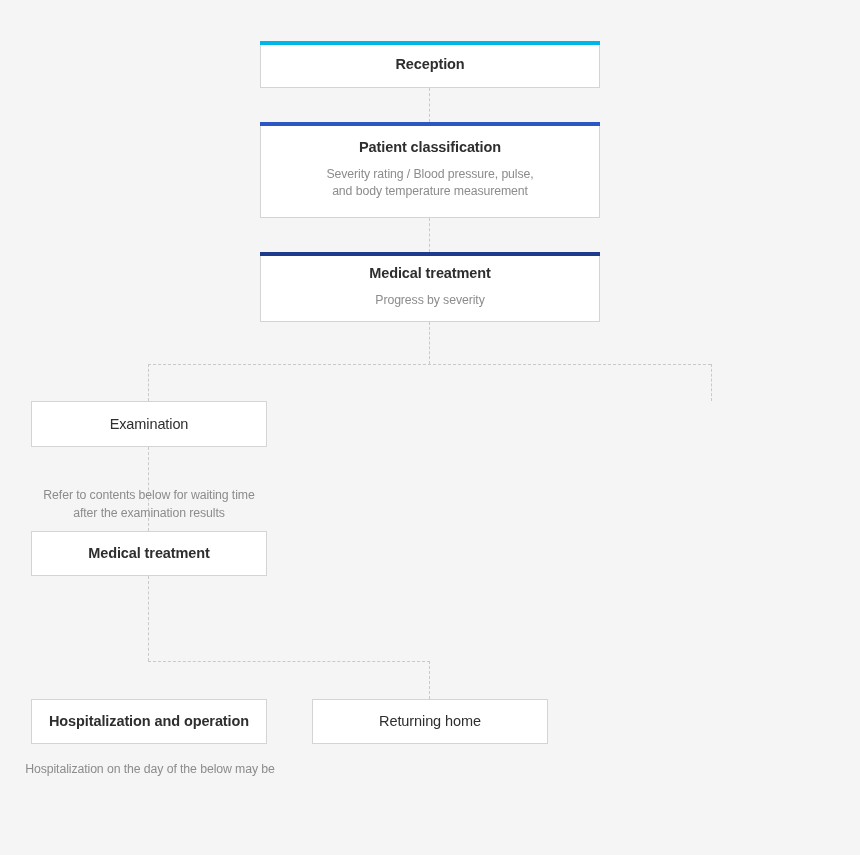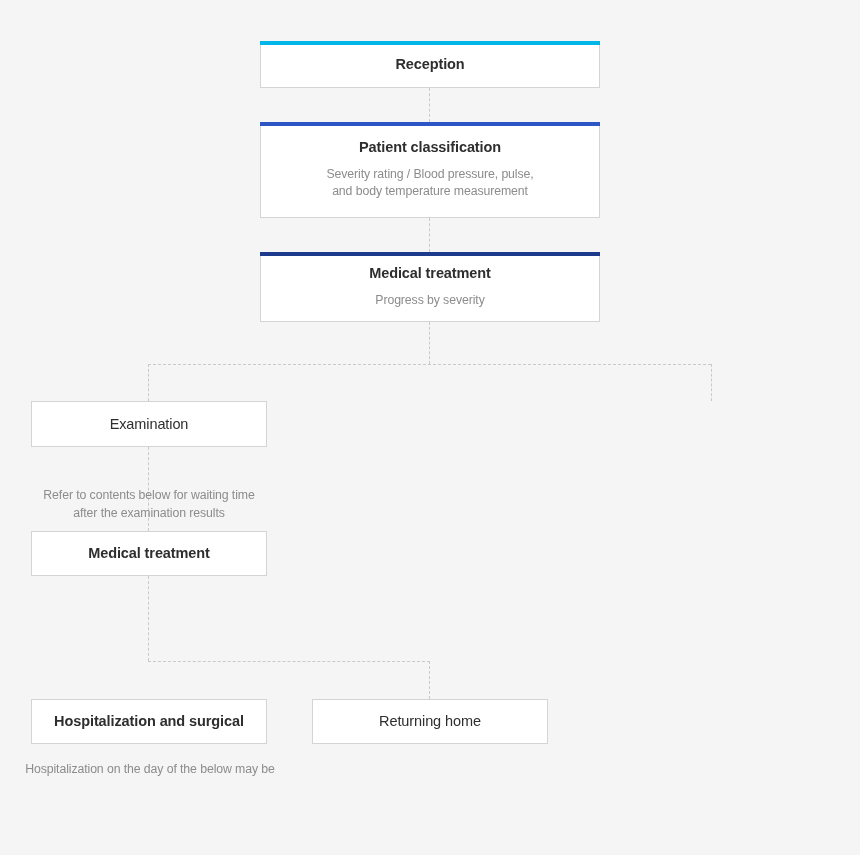--- a/index.html
+++ b/index.html
@@ -135,21 +135,21 @@
     <span>Refer to contents below for waiting time</span><br>
     <span>after the examination results</span>
   </div>
 
 
   <div class="node" style="left:31px; top:531px; width:236px; height:45px;">
     <div class="node-title bold">Medical treatment</div>
   </div>
 
   <div class="node" style="left:31px; top:699px; width:236px; height:45px;">
-    <div class="node-title bold">Hospitalization and surgical</div>
+    <div class="node-title bold">Hospitalization and operation</div>
   </div>
   <div class="caption" style="left:10px; top:761px; width:280px;">
     <span>Hospitalization on the day of the below may be</span><br>
   </div>
 
   <div class="node" style="left:312px; top:699px; width:236px; height:45px;align-items:center;">
     <div class="node-title">Returning home</div>
   </div>
 
 </div>

